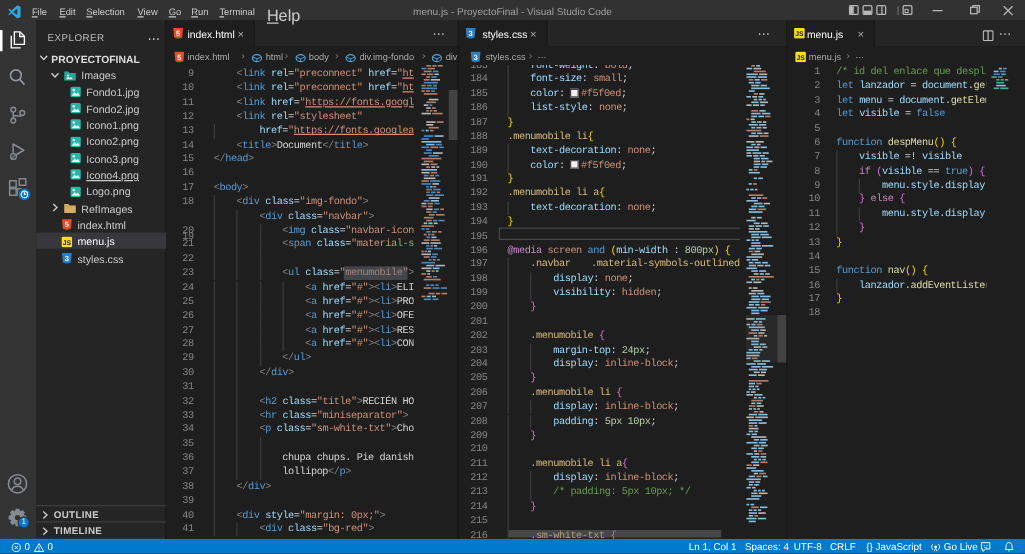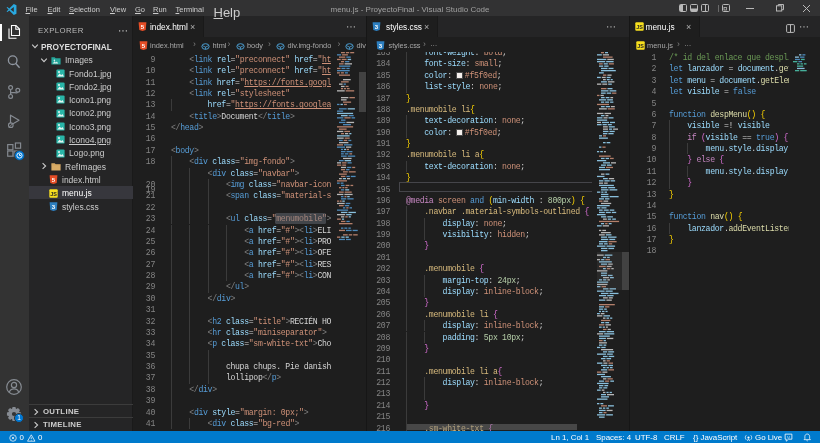--- a/index.html
+++ b/index.html
@@ -422,21 +422,21 @@
     <div class="guide" style="left:39.00px;top:108.80px;height:11.38px;"></div>
     <div class="ln abs" style="left:-7px;top:108.80px;width:30px;">193</div>
     <div class="mono abs" style="left:39.00px;top:108.80px;color:#d4d4d4;"><span style="color:#d4d4d4;">    </span><span style="color:#9cdcfe;">text-decoration</span><span style="color:#d4d4d4;">:</span><span style="color:#ce9178;"> none</span><span style="color:#d4d4d4;">;</span></div>
     <div class="ln abs" style="left:-7px;top:120.18px;width:30px;">194</div>
     <div class="mono abs" style="left:39.00px;top:120.18px;color:#d4d4d4;"><span style="color:#ffd700;">}</span></div>
     <div class="ln abs" style="left:-7px;top:131.56px;width:30px;">195</div>
     <div class="ln abs" style="left:-7px;top:142.94px;width:30px;">196</div>
     <div class="mono abs" style="left:39.00px;top:142.94px;color:#d4d4d4;"><span style="color:#c586c0;">@media</span><span style="color:#d4d4d4;"> </span><span style="color:#ce9178;">screen</span><span style="color:#d4d4d4;"> </span><span style="color:#569cd6;">and</span><span style="color:#d4d4d4;"> </span><span style="color:#ffd700;">(</span><span style="color:#9cdcfe;">min-width</span><span style="color:#d4d4d4;"> </span><span style="color:#d4d4d4;">:</span><span style="color:#d4d4d4;"> </span><span style="color:#b5cea8;">800px</span><span style="color:#ffd700;">)</span><span style="color:#d4d4d4;"> </span><span style="color:#ffd700;">{</span></div>
     <div class="guide" style="left:39.00px;top:154.32px;height:11.38px;"></div>
     <div class="ln abs" style="left:-7px;top:154.32px;width:30px;">197</div>
-    <div class="mono abs" style="left:39.00px;top:154.32px;color:#d4d4d4;"><span style="color:#d4d4d4;">    </span><span style="color:#d7ba7d;">.navbar</span><span style="color:#d4d4d4;"> </span><span style="color:#d7ba7d;">.material-symbols-outlined</span><span style="color:#d4d4d4;"> </span><span style="color:#da70d6;">{</span></div>
+    <div class="mono abs" style="left:39.00px;top:154.32px;color:#d4d4d4;"><span style="color:#d4d4d4;">    </span><span style="color:#d7ba7d;">.navbar</span><span style="color:#d4d4d4;"> </span><span style="color:#d7ba7d;margin-left:12px;">.material-symbols-outlined</span><span style="color:#d4d4d4;"> </span><span style="color:#da70d6;">{</span></div>
     <div class="guide" style="left:39.00px;top:165.70px;height:11.38px;"></div>
     <div class="guide" style="left:57.32px;top:165.70px;height:11.38px;"></div>
     <div class="ln abs" style="left:-7px;top:165.70px;width:30px;">198</div>
     <div class="mono abs" style="left:39.00px;top:165.70px;color:#d4d4d4;"><span style="color:#d4d4d4;">        </span><span style="color:#9cdcfe;">display</span><span style="color:#d4d4d4;">:</span><span style="color:#ce9178;"> none</span><span style="color:#d4d4d4;">;</span></div>
     <div class="guide" style="left:39.00px;top:177.08px;height:11.38px;"></div>
     <div class="guide" style="left:57.32px;top:177.08px;height:11.38px;"></div>
     <div class="ln abs" style="left:-7px;top:177.08px;width:30px;">199</div>
     <div class="mono abs" style="left:39.00px;top:177.08px;color:#d4d4d4;"><span style="color:#d4d4d4;">        </span><span style="color:#9cdcfe;">visibility</span><span style="color:#d4d4d4;">:</span><span style="color:#ce9178;"> hidden</span><span style="color:#d4d4d4;">;</span></div>
     <div class="guide" style="left:39.00px;top:188.46px;height:11.38px;"></div>
     <div class="ln abs" style="left:-7px;top:188.46px;width:30px;">200</div>
@@ -476,20 +476,21 @@
     <div class="guide" style="left:39.00px;top:313.64px;height:11.38px;"></div>
     <div class="ln abs" style="left:-7px;top:313.64px;width:30px;">211</div>
     <div class="mono abs" style="left:39.00px;top:313.64px;color:#d4d4d4;"><span style="color:#d4d4d4;">    </span><span style="color:#d7ba7d;">.menumobile</span><span style="color:#d4d4d4;"> </span><span style="color:#d7ba7d;">li</span><span style="color:#d4d4d4;"> </span><span style="color:#d7ba7d;">a</span><span style="color:#da70d6;">{</span></div>
     <div class="guide" style="left:39.00px;top:325.02px;height:11.38px;"></div>
     <div class="guide" style="left:57.32px;top:325.02px;height:11.38px;"></div>
     <div class="ln abs" style="left:-7px;top:325.02px;width:30px;">212</div>
     <div class="mono abs" style="left:39.00px;top:325.02px;color:#d4d4d4;"><span style="color:#d4d4d4;">        </span><span style="color:#9cdcfe;">display</span><span style="color:#d4d4d4;">:</span><span style="color:#ce9178;"> inline-block</span><span style="color:#d4d4d4;">;</span></div>
     <div class="guide" style="left:39.00px;top:336.40px;height:11.38px;"></div>
     <div class="guide" style="left:57.32px;top:336.40px;height:11.38px;"></div>
     <div class="ln abs" style="left:-7px;top:336.40px;width:30px;">213</div>
+    <div class="mono abs" style="left:39.00px;top:336.40px;color:#d4d4d4;"><span style="color:#d4d4d4;">        </span><span style="color:#6a9955;">/* padding: 5px 10px; */</span></div>
     <div class="guide" style="left:39.00px;top:347.78px;height:11.38px;"></div>
     <div class="ln abs" style="left:-7px;top:347.78px;width:30px;">214</div>
     <div class="mono abs" style="left:39.00px;top:347.78px;color:#d4d4d4;"><span style="color:#d4d4d4;">    </span><span style="color:#da70d6;">}</span></div>
     <div class="guide" style="left:39.00px;top:359.16px;height:11.38px;"></div>
     <div class="ln abs" style="left:-7px;top:359.16px;width:30px;">215</div>
     <div class="guide" style="left:39.00px;top:370.54px;height:11.38px;"></div>
     <div class="ln abs" style="left:-7px;top:370.54px;width:30px;">216</div>
     <div class="mono abs" style="left:39.00px;top:370.54px;color:#d4d4d4;"><span style="color:#d4d4d4;">    </span><span style="color:#d7ba7d;">.sm-white-txt</span><span style="color:#d4d4d4;"> </span><span style="color:#da70d6;">{</span></div>
     <div class="abs" style="left:40px;top:371.5px;width:170px;height:6.5px;background:rgba(121,121,121,0.45);"></div>
   </div>

